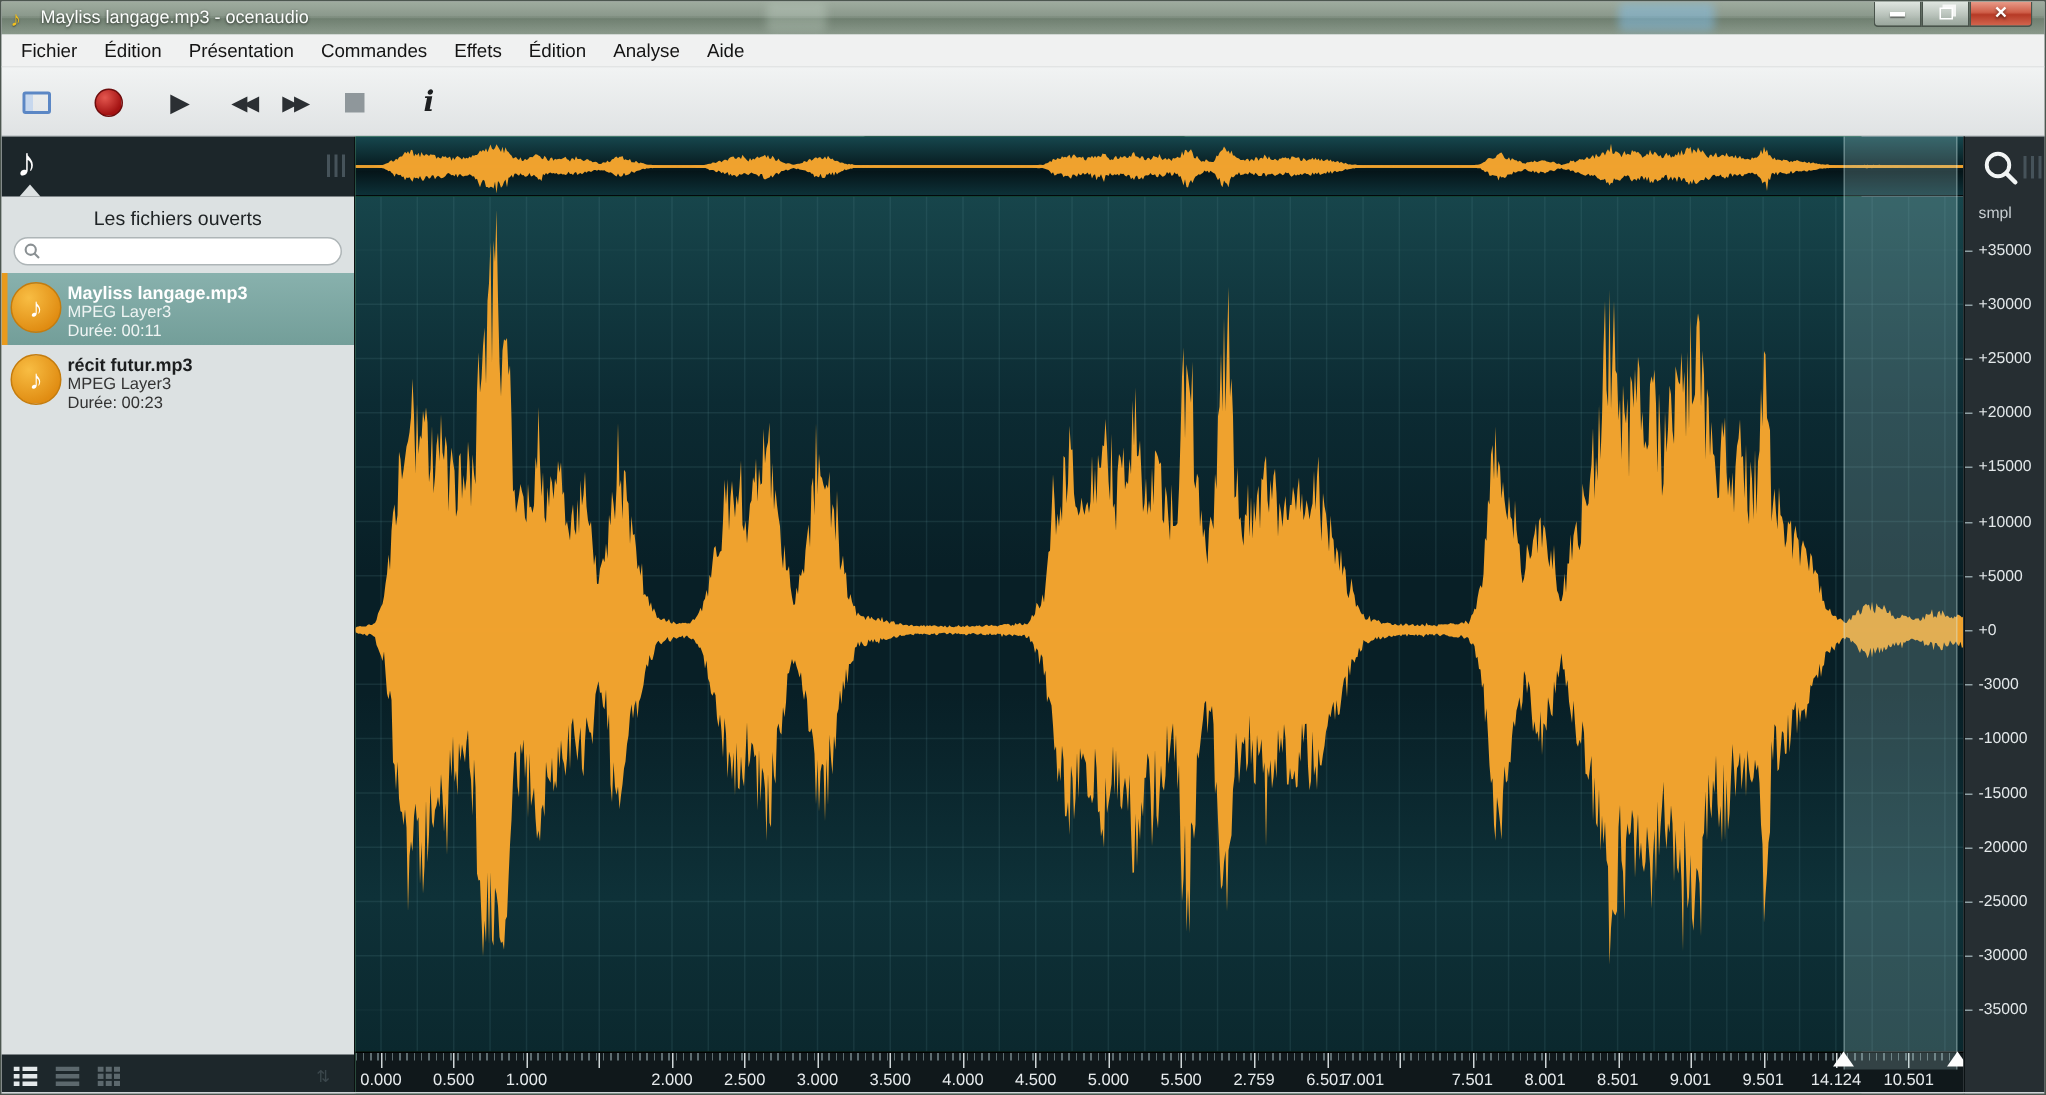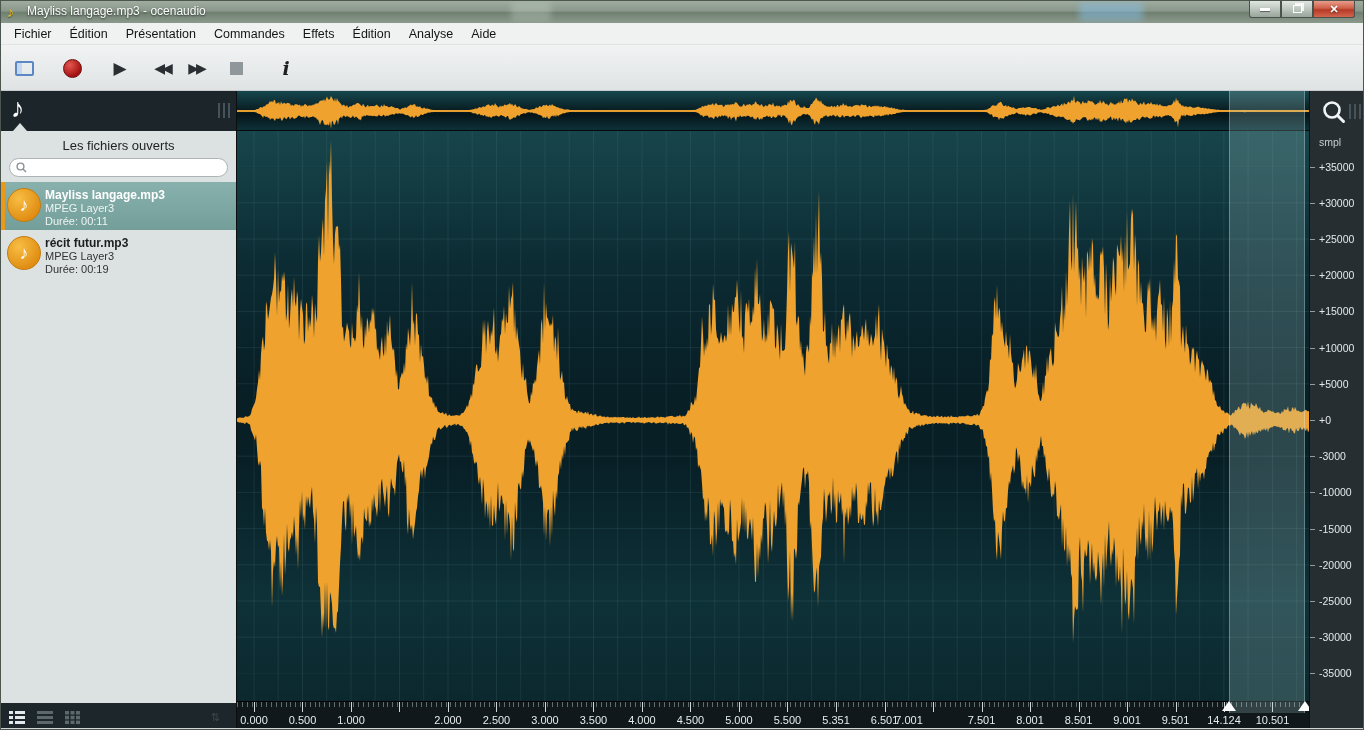--- a/index.html
+++ b/index.html
@@ -223,21 +223,21 @@
         <div class="file-item selected">
           <div class="f-icon">♪</div>
           <div class="f-name">Mayliss langage.mp3</div>
           <div class="f-sub">MPEG Layer3</div>
           <div class="f-sub">Durée: 00:11</div>
         </div>
         <div class="file-item">
           <div class="f-icon">♪</div>
           <div class="f-name">récit futur.mp3</div>
           <div class="f-sub">MPEG Layer3</div>
-          <div class="f-sub">Durée: 00:19</div>
+          <div class="f-sub">Durée: 00:23</div>
         </div>
       </div>
     <div class="sb-footer">
       <svg class="v-icon" width="16" height="13" viewBox="0 0 16 13">
         <rect x="0" y="0" width="4" height="3" fill="#e3e8ea"></rect>
           <rect x="6" y="0" width="10" height="3" fill="#e3e8ea"></rect>
         <rect x="0" y="5" width="4" height="3" fill="#e3e8ea"></rect>
           <rect x="6" y="5" width="10" height="3" fill="#e3e8ea"></rect>
         <rect x="0" y="10" width="4" height="3" fill="#e3e8ea"></rect>
           <rect x="6" y="10" width="10" height="3" fill="#e3e8ea"></rect>
@@ -354,21 +354,21 @@
         <div class="ruler-label" style="left: 356.465px;">3.500</div>
         <div class="ruler-tick" style="left: 404.96px;"></div>
         <div class="ruler-label" style="left: 404.96px;">4.000</div>
         <div class="ruler-tick" style="left: 453.455px;"></div>
         <div class="ruler-label" style="left: 453.455px;">4.500</div>
         <div class="ruler-tick" style="left: 501.95px;"></div>
         <div class="ruler-label" style="left: 501.95px;">5.000</div>
         <div class="ruler-tick" style="left: 550.445px;"></div>
         <div class="ruler-label" style="left: 550.445px;">5.500</div>
         <div class="ruler-tick" style="left: 599.037px;"></div>
-        <div class="ruler-label" style="left: 599.037px;">5.351</div>
+        <div class="ruler-label" style="left: 599.037px;">2.759</div>
         <div class="ruler-tick" style="left: 647.532px;"></div>
         <div class="ruler-label" style="left: 647.532px;">6.501</div>
         <div class="ruler-tick" style="left: 696.027px;"></div>
         <div class="ruler-label" style="left: 672px;">7.001</div>
         <div class="ruler-tick" style="left: 744.522px;"></div>
         <div class="ruler-label" style="left: 744.522px;">7.501</div>
         <div class="ruler-tick" style="left: 793.017px;"></div>
         <div class="ruler-label" style="left: 793.017px;">8.001</div>
         <div class="ruler-tick" style="left: 841.512px;"></div>
         <div class="ruler-label" style="left: 841.512px;">8.501</div>

